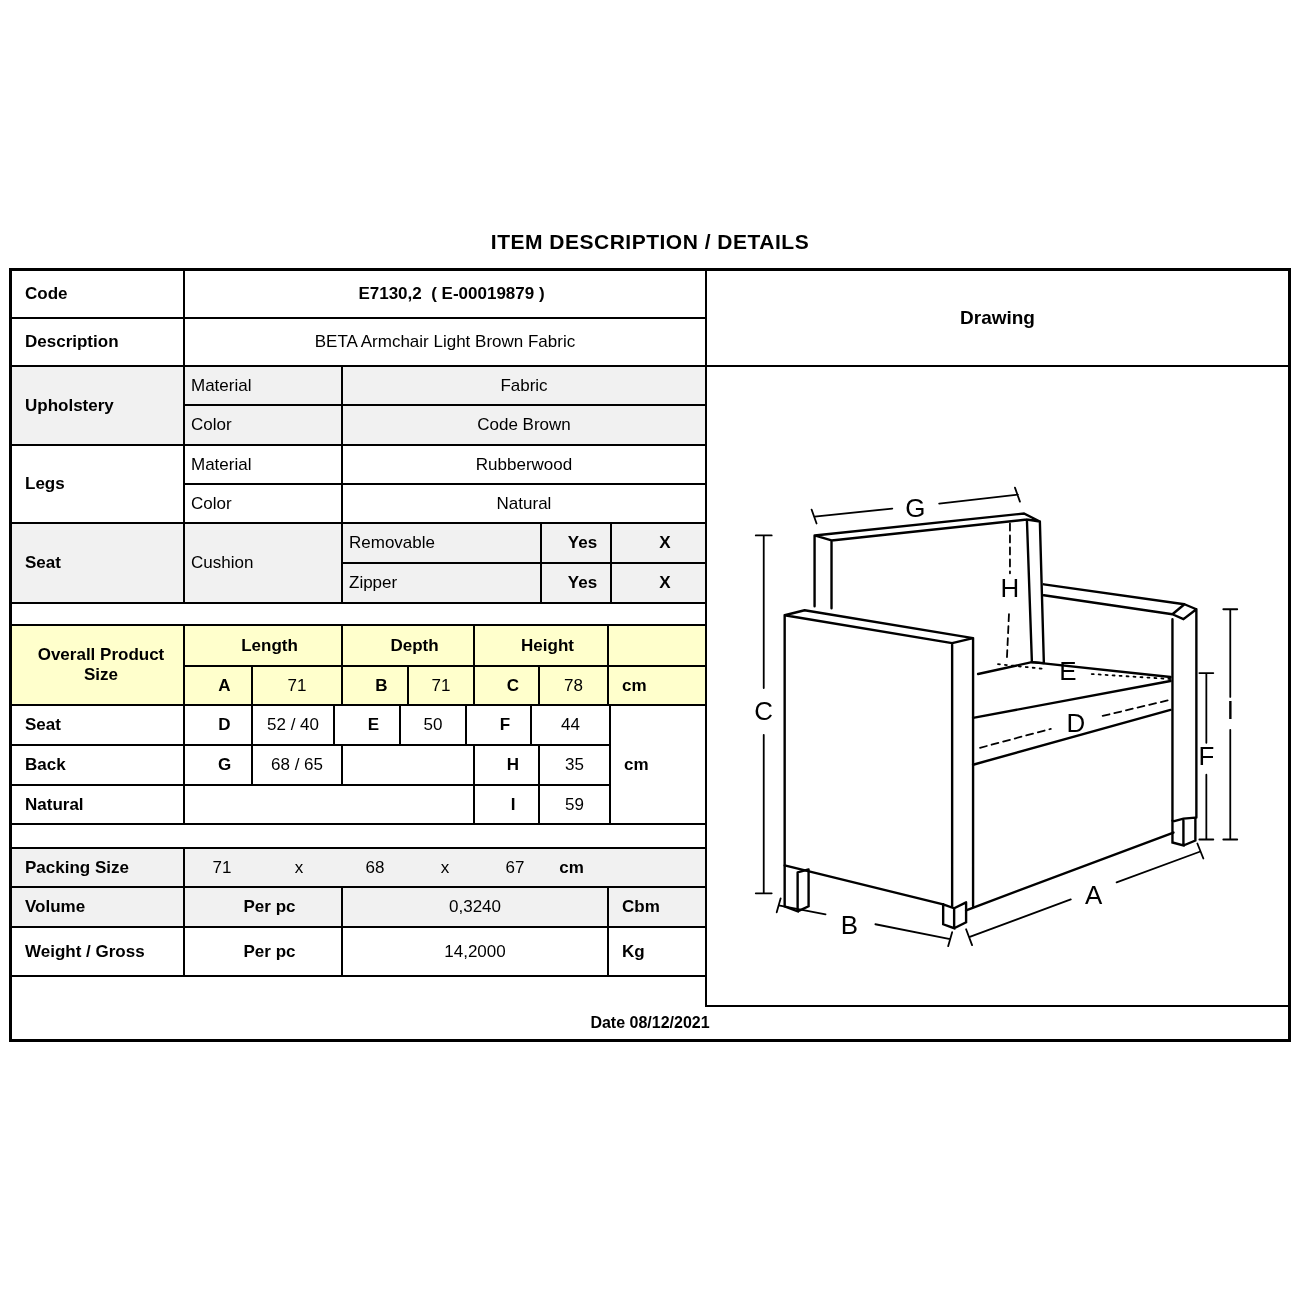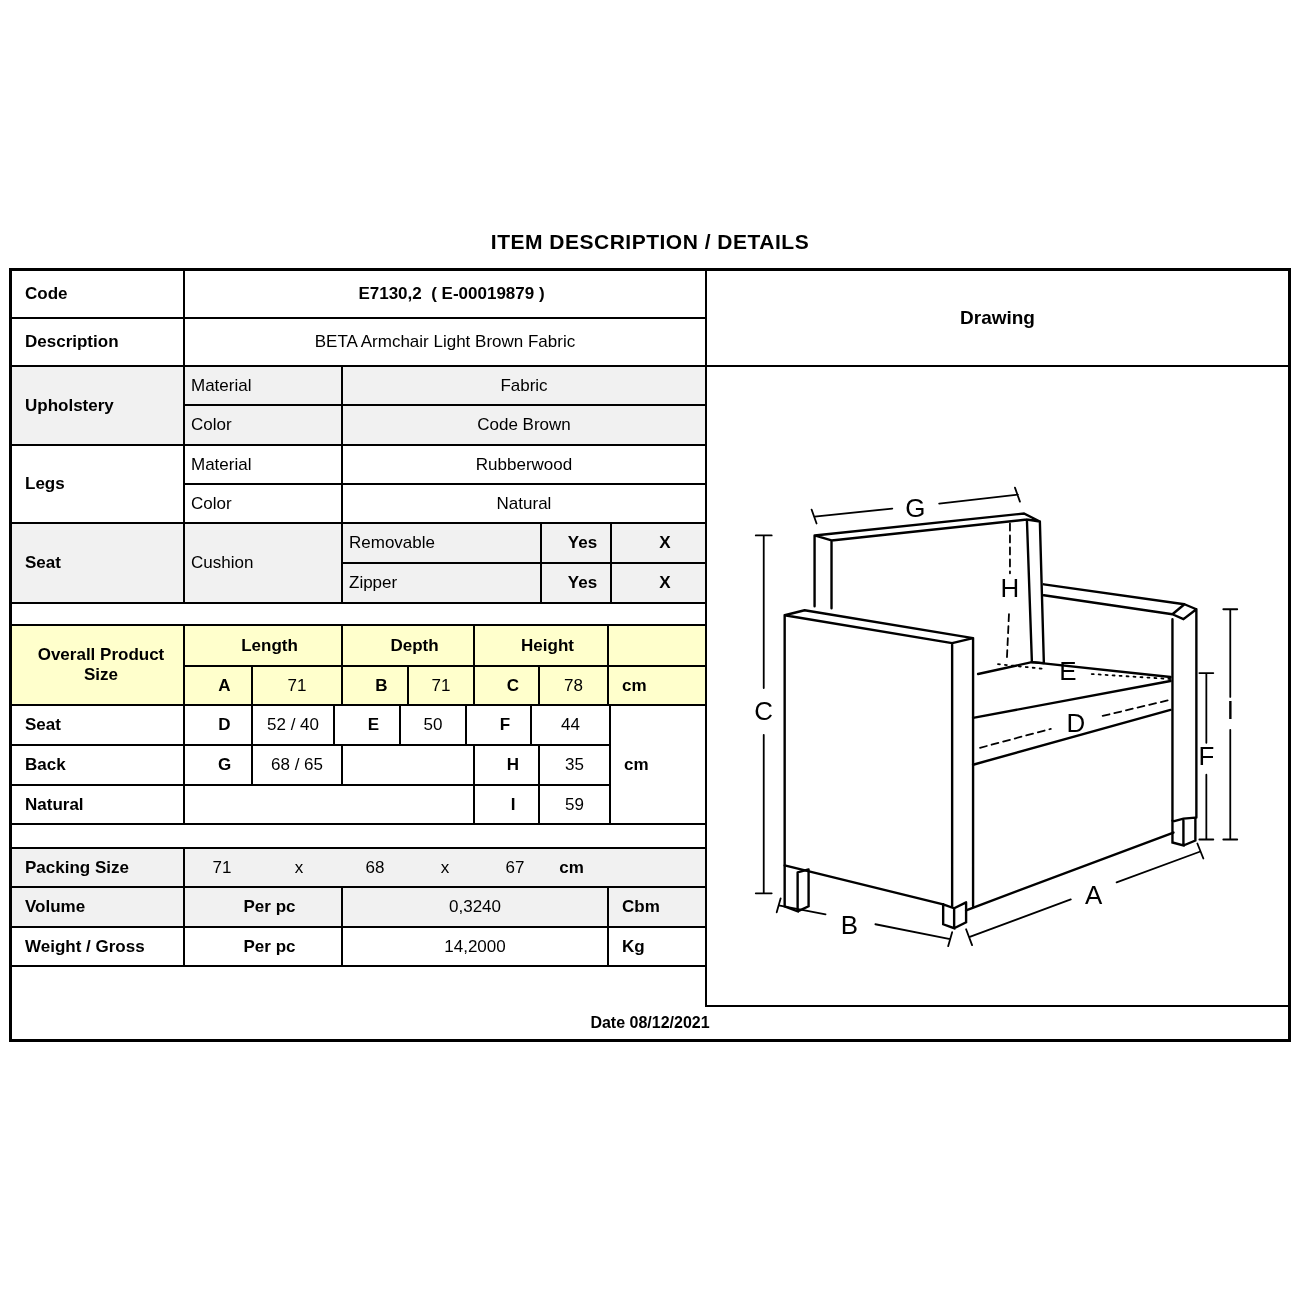--- a/index.html
+++ b/index.html
@@ -158,21 +158,21 @@
     </div>
 
 
     <div class="row shade" style="height:40px">
       <div class="c b" style="width:173px">Volume</div>
       <div class="c cc b" style="width:158px">Per pc</div>
       <div class="c cc" style="width:266px">0,3240</div>
       <div class="c b endc" style="flex:1">Cbm</div>
     </div>
 
-    <div class="row" style="height:39px">
+    <div class="row" style="height:49px">
       <div class="c b" style="width:173px">Weight / Gross</div>
       <div class="c cc b" style="width:158px">Per pc</div>
       <div class="c cc" style="width:266px">14,2000</div>
       <div class="c b endc" style="flex:1">Kg</div>
     </div>
   </div>
 
   <div class="right">
     <div class="drawhead">Drawing</div>
     <svg width="581" height="638" viewBox="0 0 581 640">

